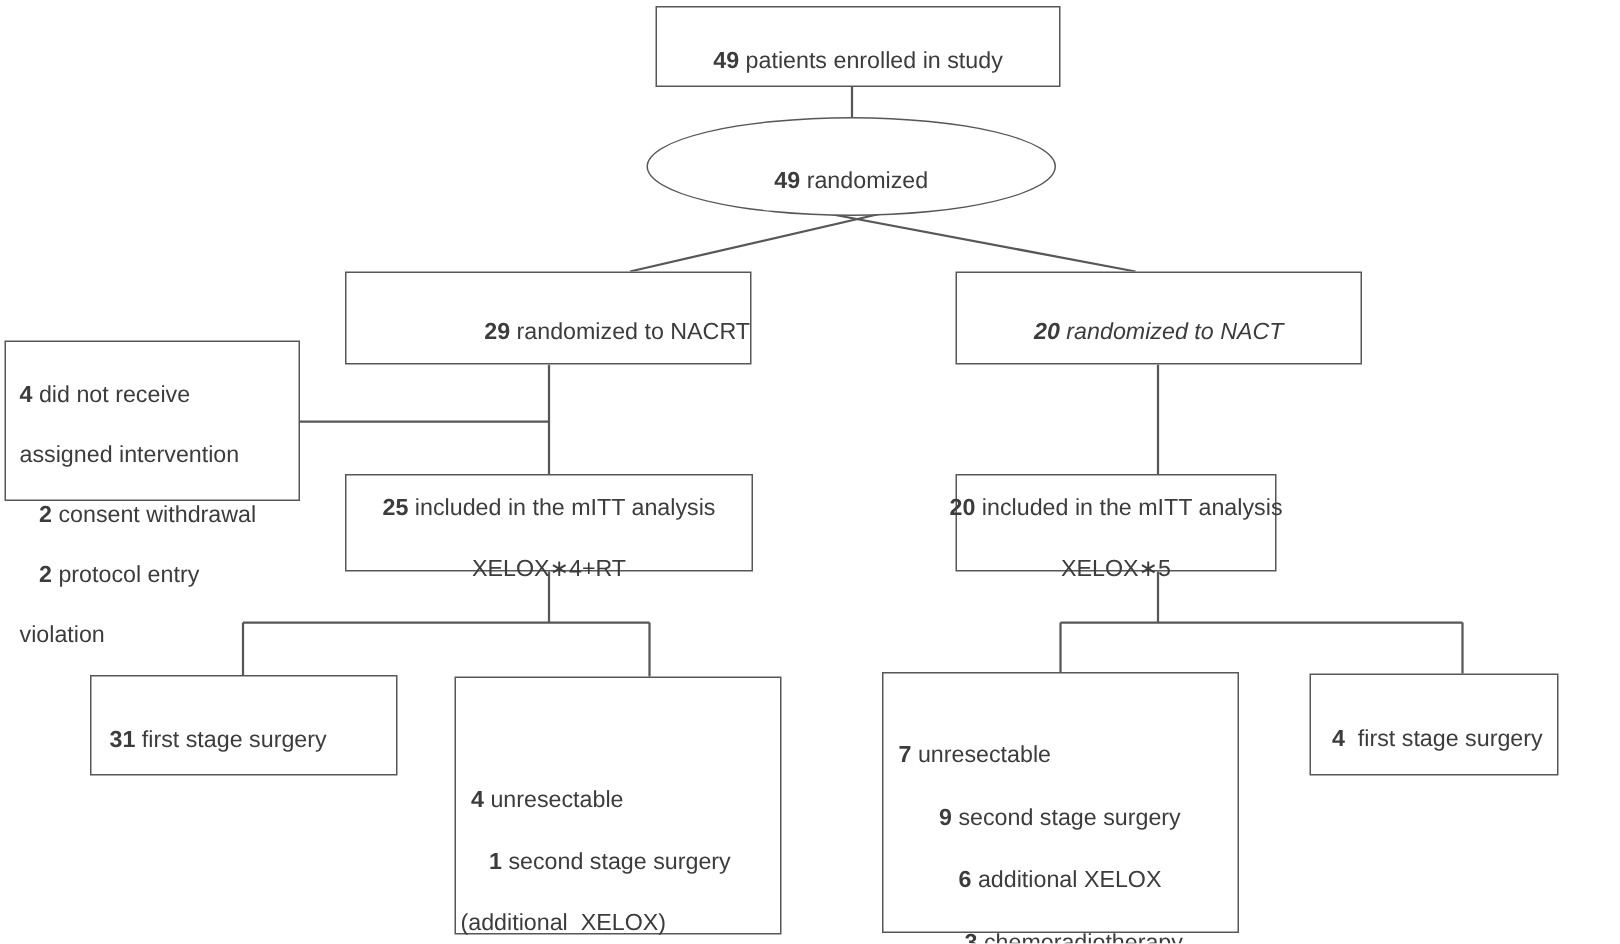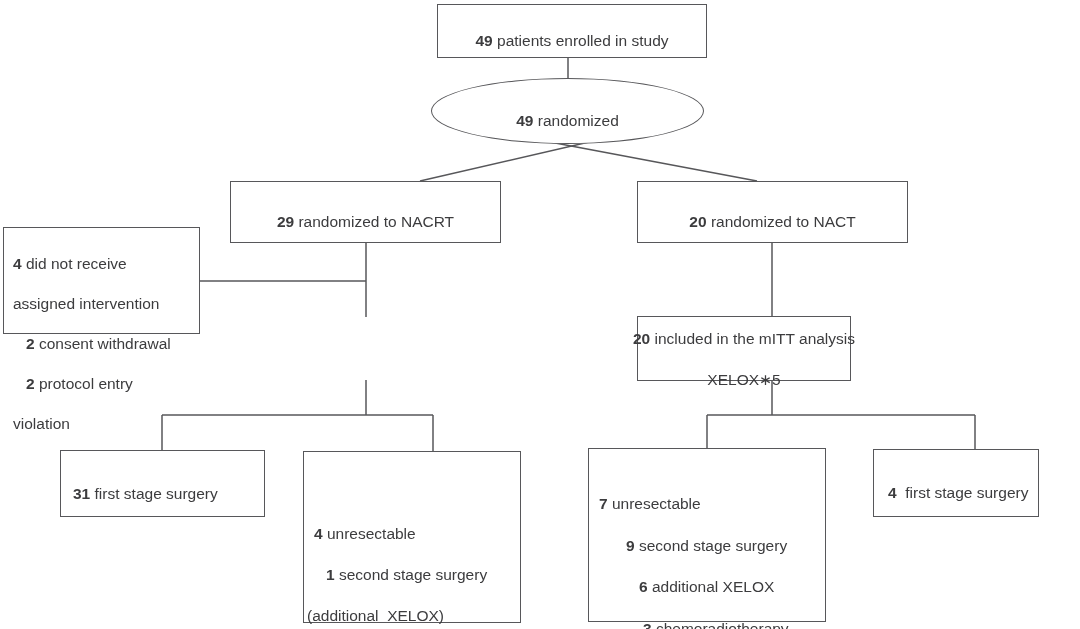--- a/index.html
+++ b/index.html
@@ -26,22 +26,22 @@
   .col{
     display:flex;flex-direction:column;align-items:center;justify-content:center;
     text-align:center;line-height:21px;
   }
   .num{font-weight:bold;}
   .line{white-space:nowrap;margin-top:20px;}
 
   
   .b-enrolled{left:437px;top:4px;width:270px;height:54px;}
   .b-ellipse{left:431px;top:78px;width:273px;height:66px;border-radius:50%;}
-  .b-nacrt{left:230px;top:181px;width:271px;height:62px;}
-  .b-nact{left:637px;top:181px;width:271px;height:62px;}
+  .b-nacrt{left:230px;top:181px;width:271px;height:62px;justify-content:flex-end;}
+  .b-nact{left:637px;top:181px;width:271px;height:62px;font-style:italic;}
   .b-exclusion{left:3px;top:227px;width:197px;height:107px;padding:6px 4px 0 9px;line-height:20px;}
   .b-exclusion .ind{padding-left:13px;}
   .b-mitt-left{left:230px;top:316px;width:272px;height:65px;line-height:21px;}
   .b-mitt-right{left:637px;top:316px;width:214px;height:65px;line-height:21px;}
   .b-fs-left{left:60px;top:450px;width:205px;height:67px;display:flex;align-items:center;padding-left:12px;box-sizing:border-box;}
   .b-unres-left{left:303px;top:451px;width:218px;height:172px;padding-top:51px;line-height:21px;}
   .b-unres-left .l0{padding-left:10px;}
   .b-unres-left .l1{padding-left:22px;}
   .b-unres-left .l2{padding-left:3px;}
   .b-unres-right{left:588px;top:448px;width:238px;height:174px;padding-top:24px;line-height:21.5px;}
@@ -92,20 +92,24 @@
   </div>
 
   <div class="box b-exclusion">
     <div class="line"><b class="num">4</b><span> did not receive</span></div>
     <div class="line"><b class="num"></b><span>assigned intervention</span></div>
     <div class="line ind"><b class="num">2</b><span> consent withdrawal</span></div>
     <div class="line ind"><b class="num">2</b><span> protocol entry</span></div>
     <div class="line"><b class="num"></b><span>violation</span></div>
   </div>
 
+  <div class="box col b-mitt-left">
+    <div class="line"><b class="num">25</b><span> included in the mITT analysis</span></div>
+    <div class="line"><span>XELOX∗4+RT</span></div>
+  </div>
 
   <div class="box col b-mitt-right">
     <div class="line"><b class="num">20</b><span> included in the mITT analysis</span></div>
     <div class="line"><span>XELOX∗5</span></div>
   </div>
 
   <div class="box b-fs-left">
     <div class="line"><b class="num">31</b><span> first stage surgery</span></div>
   </div>
 

